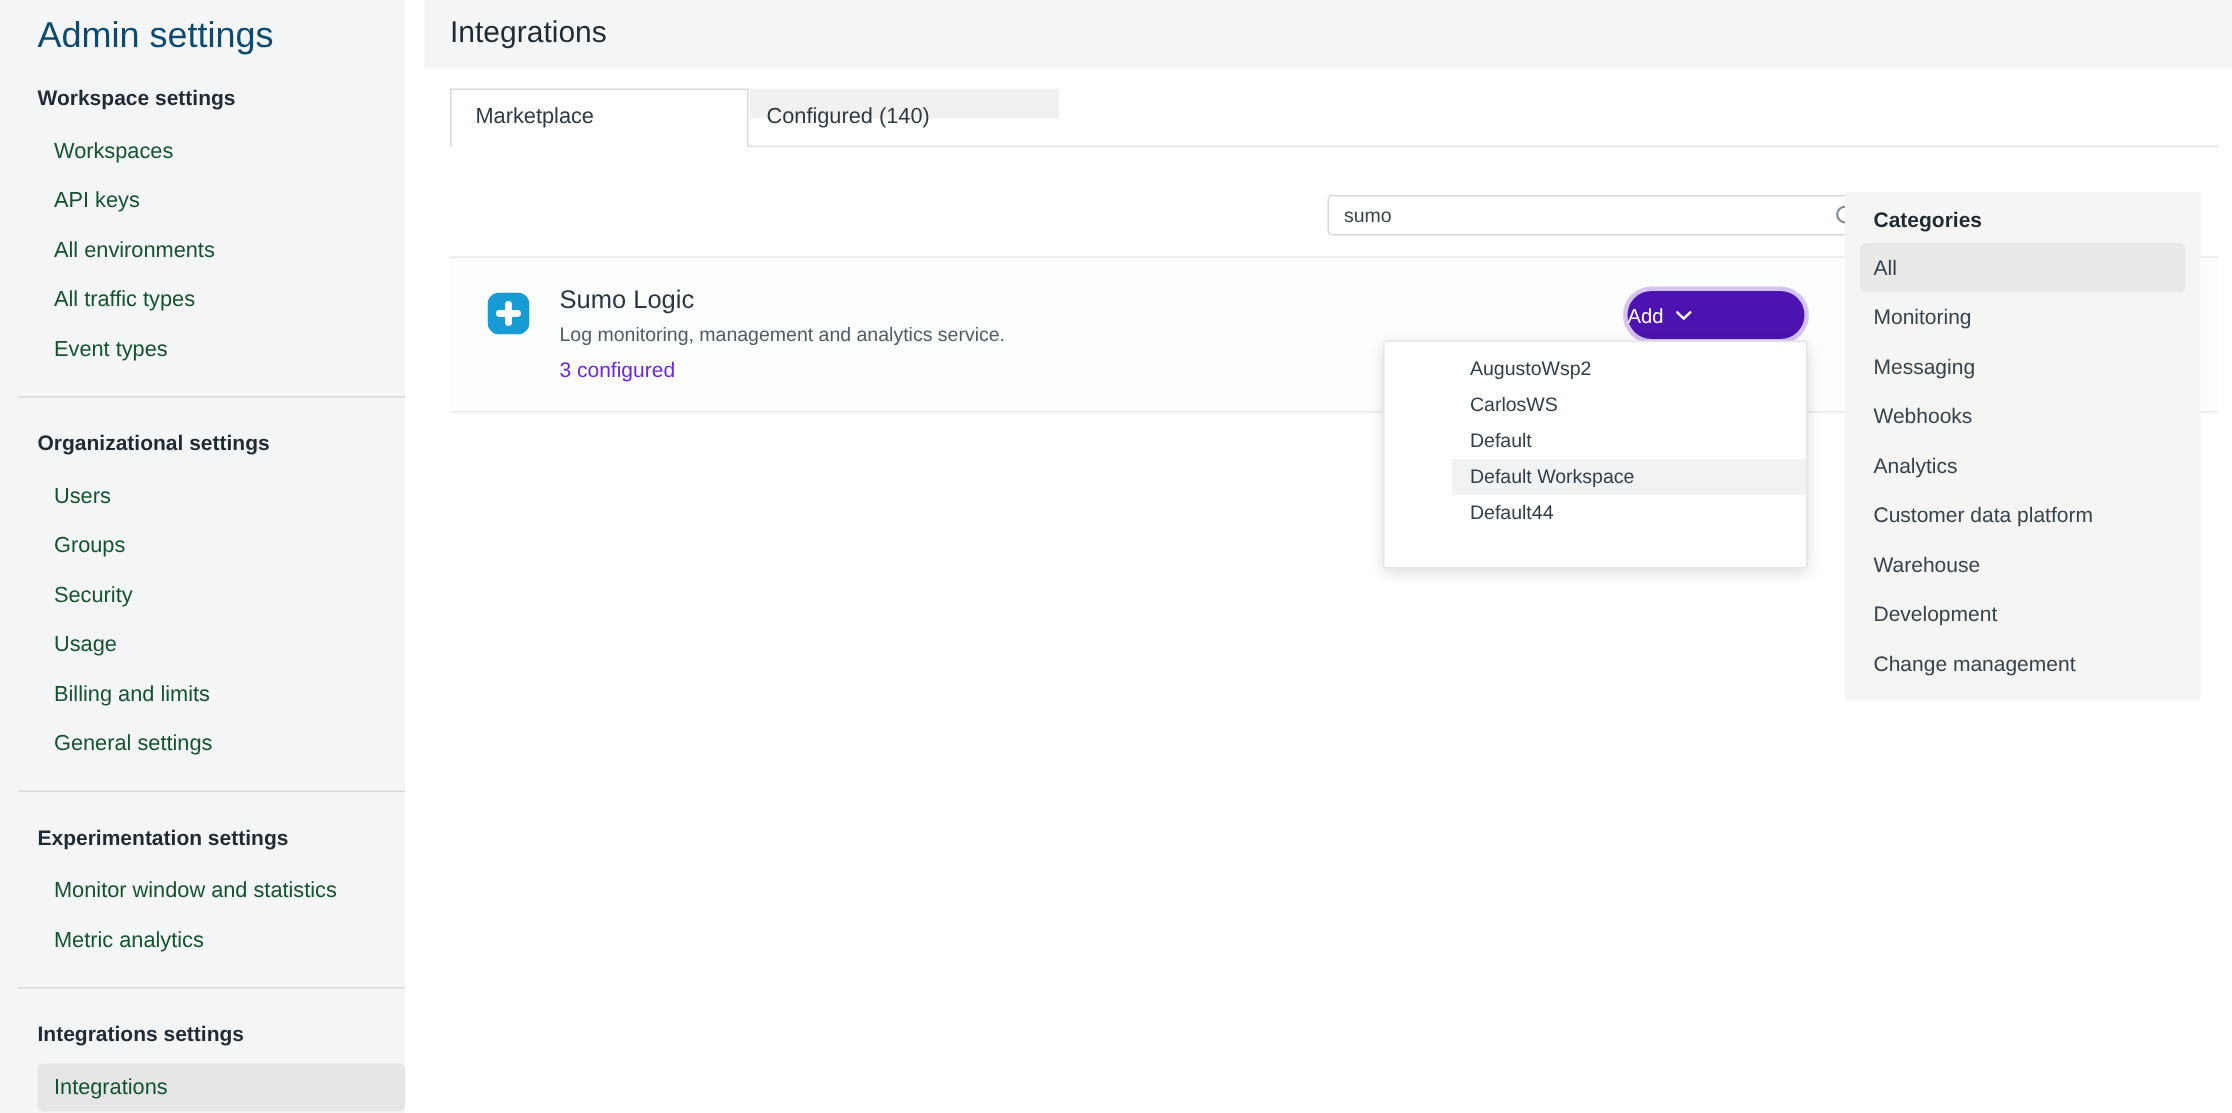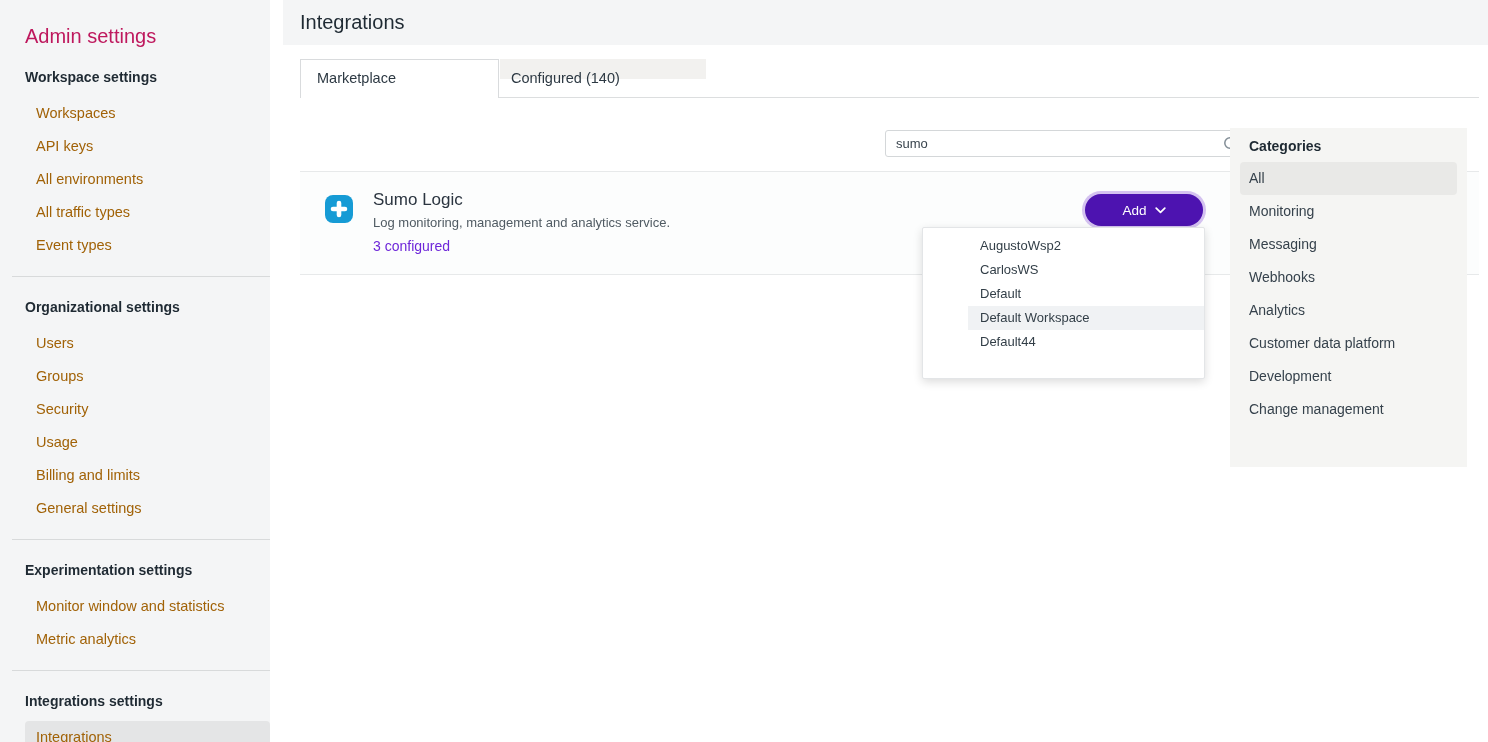--- a/index.html
+++ b/index.html
@@ -13,35 +13,34 @@
   }
 
   
   .sidebar {
     position: absolute; left:0; top:0;
     width: 270px; height: 742px;
     background: #f4f5f6;
   }
   .side-title {
     padding: 13px 0 0 25px;
-    font-size: 20px; line-height: 22px;
-    color: #be185d;
-    margin-top: 12px;
+    font-size: 24px; line-height: 22px;
+    color: #0c4a6e;
   }
   .side-header {
     margin: 20px 0 10px 25px;
     line-height: 20px;
     font-size: 14px; font-weight: bold;
     color: #1f2a33;
   }
   .side-item {
     height: 33px; line-height: 33px;
     padding-left: 36px;
     font-size: 14.5px;
-    color: #a16207;
+    color: #14532d;
     cursor: pointer;
     white-space: nowrap;
   }
   .side-item.selected {
     margin-left: 25px;
     width: 245px; height: 32px; line-height: 32px;
     padding-left: 11px;
     background: #e4e5e6;
     border-radius: 4px;
     margin-top: 1px;
@@ -133,21 +132,21 @@
   .add-btn {
     position: absolute; left: 785px; top: 22px;
     width: 118px; height: 32px;
     border: none; border-radius: 16px;
     background: #4d13b0;
     box-shadow: 0 0 0 3px #d4c2f0;
     color: #ffffff;
     font-family: "Liberation Sans", sans-serif;
     font-size: 13.5px;
     cursor: pointer;
-    display: flex; align-items: center; justify-content: center;
+    display: flex; align-items: center; justify-content: flex-start;
     gap: 8px;
   }
 
   
   .dropdown {
     position: absolute; left: 922px; top: 227px;
     width: 283px; height: 152px;
     background: #ffffff;
     border: 1px solid #e3e5e7;
     border-radius: 2px;
@@ -264,16 +263,17 @@
 
 <div class="categories">
   <div class="cat-header">Categories</div>
   <div>
       <div class="cat-item selected">All</div>
       <div class="cat-item">Monitoring</div>
       <div class="cat-item">Messaging</div>
       <div class="cat-item">Webhooks</div>
       <div class="cat-item">Analytics</div>
       <div class="cat-item">Customer data platform</div>
+      <div class="cat-item">Warehouse</div>
       <div class="cat-item">Development</div>
       <div class="cat-item">Change management</div>
     </div>
 </div>
 
 </body></html>

